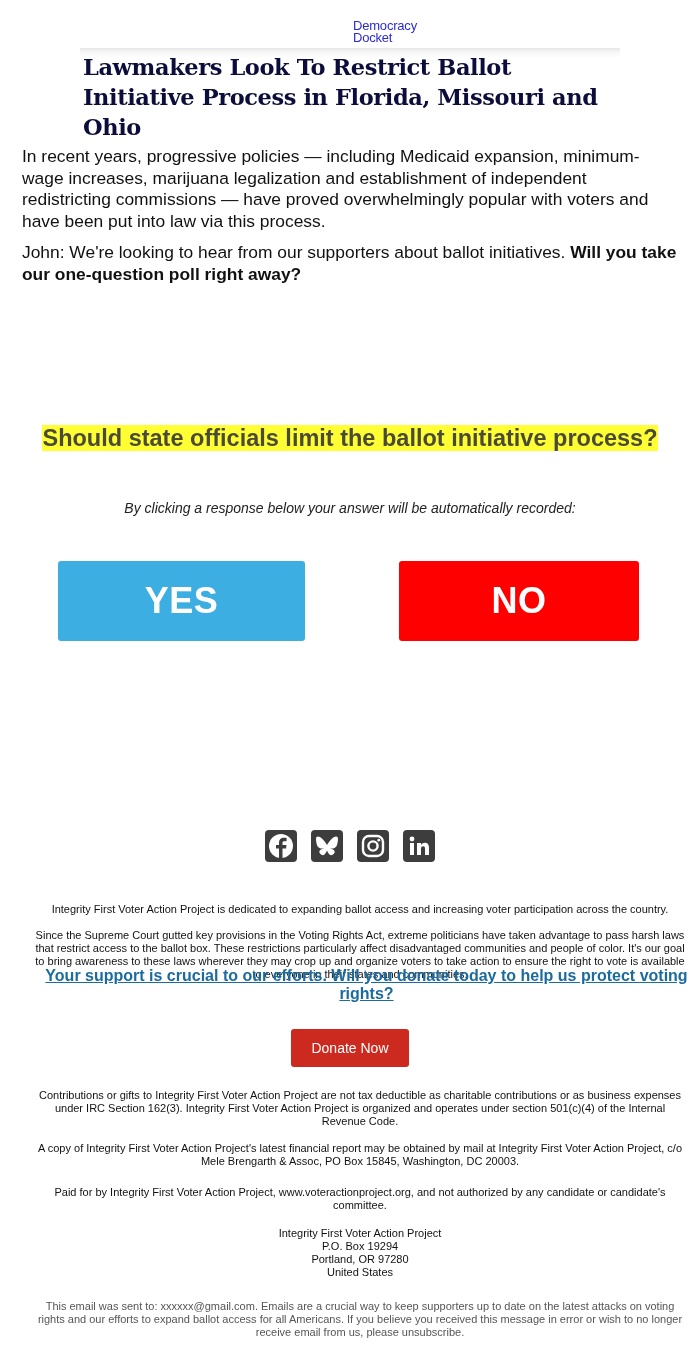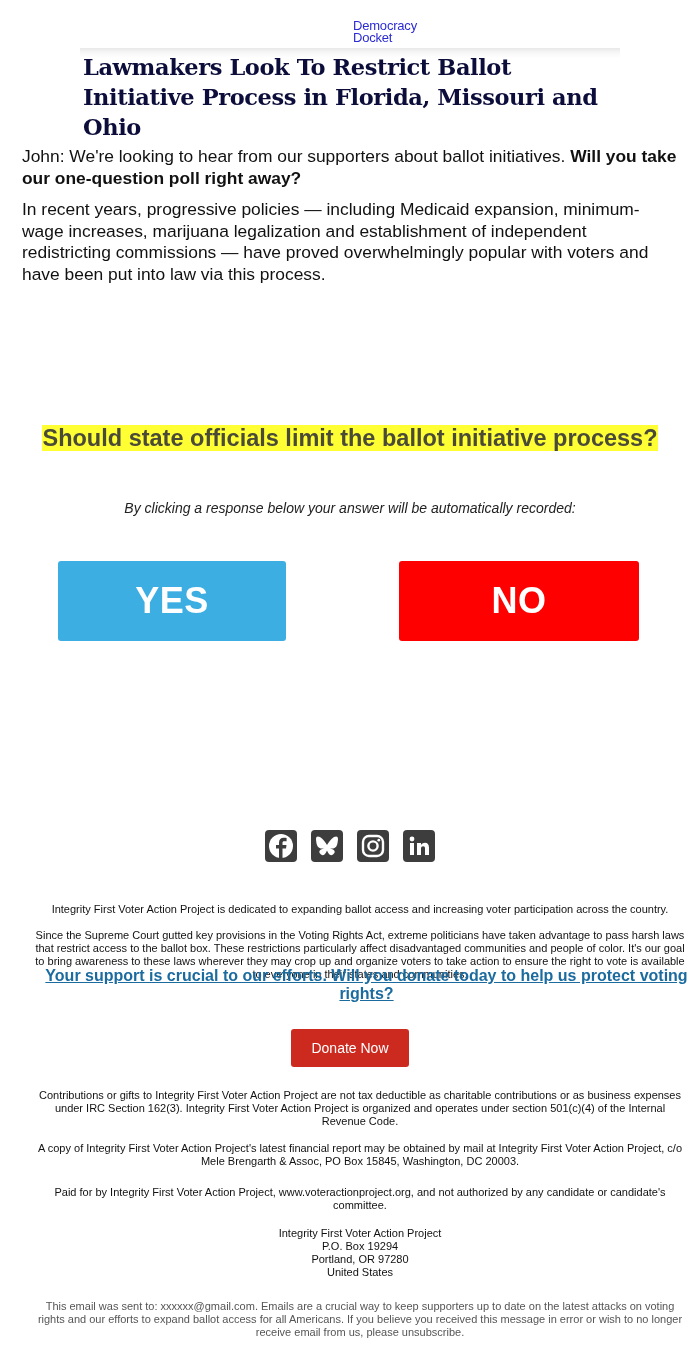--- a/index.html
+++ b/index.html
@@ -21,21 +21,21 @@
   .body-copy b { font-weight: bold; }
 
   
   .poll-q { position: absolute; left: 40px; top: 424px; width: 620px; text-align: center; font-family: "Liberation Sans", sans-serif;
     font-weight: bold; font-size: 23.5px; line-height: 29px; color: #4a4a38; }
   .poll-q span { background: #ffff33; }
   .poll-note { position: absolute; left: 0; top: 500px; width: 700px; text-align: center; font-style: italic; font-size: 14px; color: #222; }
 
   .btn-yes, .btn-no { position: absolute; top: 561px; height: 80px; border-radius: 3px; color: #fff; font-weight: bold;
     font-size: 36px; display: flex; align-items: center; justify-content: center; cursor: pointer; letter-spacing: 0.5px; }
-  .btn-yes { left: 58px; width: 228px; background: #3daee2; }
+  .btn-yes { left: 58px; width: 247px; background: #3daee2; }
   .btn-no { left: 399px; width: 240px; background: #ff0000; }
 
   
   .logo { position: absolute; left: 302px; top: 740px; width: 100px; height: 62px; }
   .logo-text { position: absolute; left: 52px; top: 16px; font-family: "Liberation Sans", sans-serif; font-size: 11px; line-height: 14.5px; color: #1b1b2b; letter-spacing: 0.3px; }
   .logo-text .b { font-weight: bold; }
 
   
   .social { position: absolute; top: 830px; left: 265px; display: flex; gap: 14px; }
   .social .ico { width: 32px; height: 32px; background: #3d3d3d; border-radius: 4px; display: flex; align-items: center; justify-content: center; cursor: pointer; }
@@ -60,22 +60,22 @@
   <div class="header-img">
     <div class="brand">
       <div>Democracy</div>
       <div>Docket</div>
     </div>
     <div class="header-band"></div>
     <div class="headline">Lawmakers Look To Restrict Ballot Initiative Process in Florida, Missouri and Ohio</div>
   </div>
 
   <div class="body-copy">
+    <p>In recent years, progressive policies — including Medicaid expansion, minimum-wage increases, marijuana legalization and establishment of independent redistricting commissions — have proved overwhelmingly popular with voters and have been put into law via this process.</p>
     <p><span>John: We're looking to hear from our supporters about ballot initiatives. </span><b>Will you take our one-question poll right away?</b></p>
-    <p>In recent years, progressive policies — including Medicaid expansion, minimum-wage increases, marijuana legalization and establishment of independent redistricting commissions — have proved overwhelmingly popular with voters and have been put into law via this process.</p>
   </div>
 
   <div class="poll-q"><span>Should state officials limit the ballot initiative process?</span></div>
   <div class="poll-note">By clicking a response below your answer will be automatically recorded:</div>
 
   <div class="btn-yes">YES</div>
   <div class="btn-no">NO</div>
 
 
   <div class="social">

